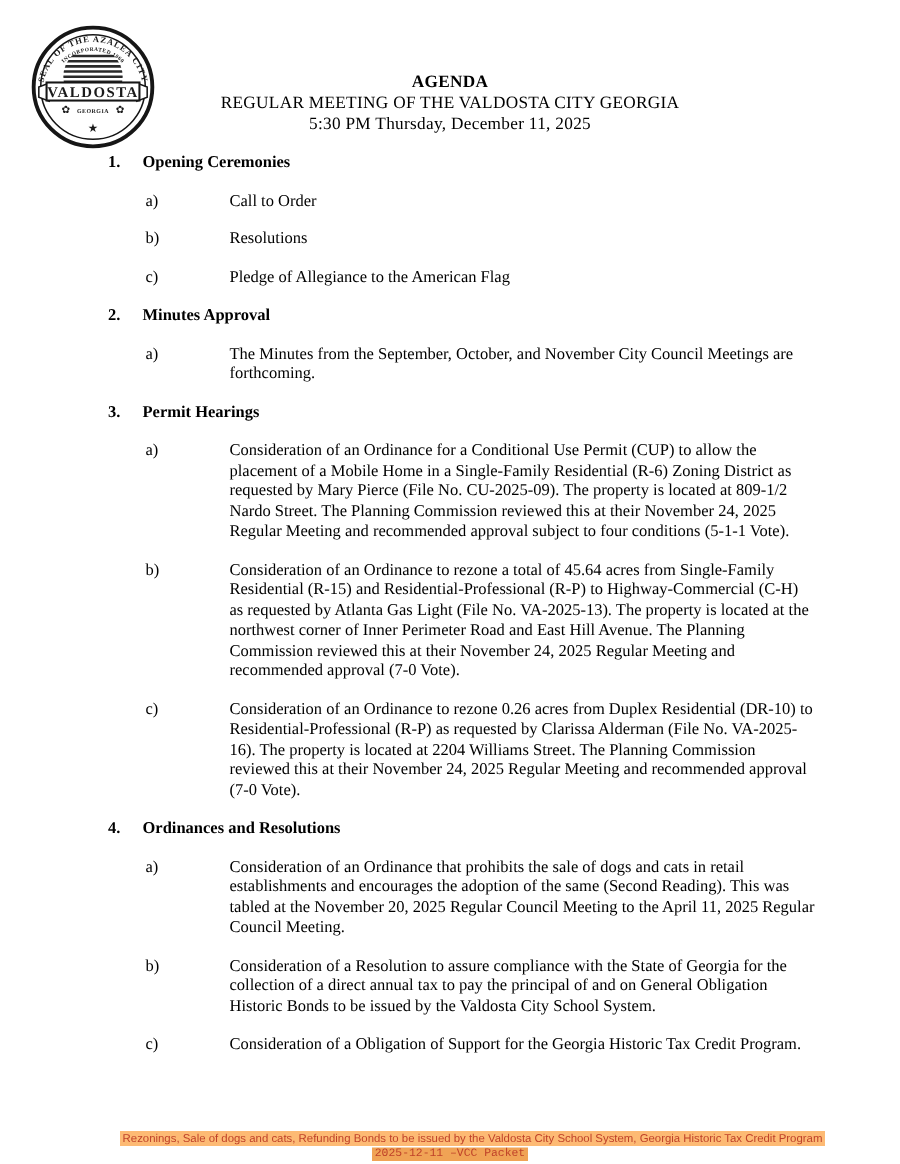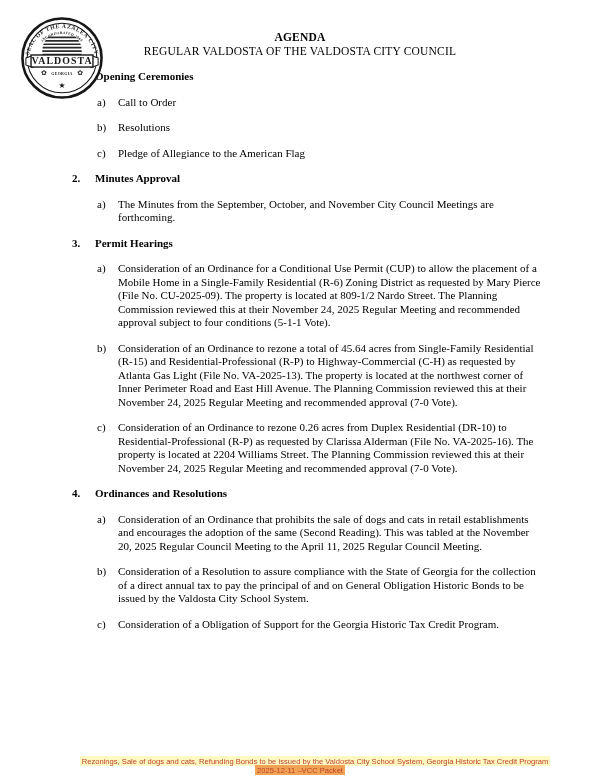--- a/index.html
+++ b/index.html
@@ -3,30 +3,30 @@
 <meta charset="utf-8">
 <style>
   * { margin:0; padding:0; box-sizing:border-box; }
   html,body { width:600px; height:776px; background:#ffffff; }
   body { font-family:"Liberation Serif", serif; color:#000; position:relative; overflow:hidden; }
   .page { position:relative; width:600px; height:776px; background:#fff; }
 
   
   .seal { position:absolute; left:19px; top:13px; width:86px; height:90px; }
   .header { padding-top:30px; text-align:center; font-size:11.5px; line-height:14px; letter-spacing:0.2px; }
-  .header .title { font-weight:bold; }
+  .header .title { font-weight:bold;margin-top:18px; }
 
   
   .content { margin:10px 56px 0 72px; font-size:11px; line-height:13.5px; }
   .section { margin-top:12px; }
   .sec-head { display:flex; font-weight:bold; }
   .sec-num { width:23px; flex-shrink:0; }
   .item { display:flex; margin-top:12px; padding-left:25px; }
   .item-letter { width:21px; flex-shrink:0; }
-  .item-text { flex:1; }
+  .item-text { flex:1;margin-left:35px; }
 
   
   .footer { position:absolute; left:0; bottom:1px; width:600px; text-align:center;
             font-family:"Liberation Sans", sans-serif; font-size:7.6px; line-height:9.5px; }
   .hl { display:inline; padding:0.5px 2px; }
 
   
   .seal text, .seal textPath { font-family:"Liberation Serif", serif; fill:#1a1a1a; }
 </style>
 </head>
@@ -65,21 +65,22 @@
       <text x="50" y="57.5" text-anchor="middle" font-size="11.5" font-weight="bold" letter-spacing="1.2">VALDOSTA</text>
       <text x="29" y="70" text-anchor="middle" font-size="8">✿</text>
       <text x="71" y="70" text-anchor="middle" font-size="8">✿</text>
       <text x="50" y="70" text-anchor="middle" font-size="4.6" font-weight="bold" letter-spacing="0.4">GEORGIA</text>
       <text x="50" y="85" text-anchor="middle" font-size="9">★</text>
     </svg>
   </div>
 
   <div class="header">
     <div class="title">AGENDA</div>
-    <div>REGULAR VALDOSTA OF THE VALDOSTA CITY COUNCIL</div>
+    <div>REGULAR MEETING OF THE VALDOSTA CITY GEORGIA</div>
+    <div>5:30 PM Thursday, December 11, 2025</div>
   </div>
 
   <div class="content">
 
     <div class="section">
       <div class="sec-head">
         <span class="sec-num">1.</span>
         <span>Opening Ceremonies</span>
       </div>
       <div class="item">
@@ -142,20 +143,20 @@
       <div class="item">
         <span class="item-letter">c)</span>
         <span class="item-text">Consideration of a Obligation of Support for the Georgia Historic Tax Credit Program.</span>
       </div>
     </div>
 
   </div>
 
   <div class="footer">
     <div>
-      <span class="hl" style="background-color: #fef9c3; color: rgb(191, 65, 41); margin-left: 30px;">Rezonings, Sale of dogs and cats, Refunding Bonds to be issued by the Valdosta City School System, Georgia Historic Tax Credit Program</span>
+      <span class="hl" style="background-color: #fdba74; color: rgb(191, 65, 41); margin-left: 30px;">Rezonings, Sale of dogs and cats, Refunding Bonds to be issued by the Valdosta City School System, Georgia Historic Tax Credit Program</span>
     </div>
     <div>
-      <span class="hl" style="background-color: rgb(240, 163, 85); color: rgb(191, 65, 41);">2025-12-11 –VCC Packet</span>
+      <span class="hl" style="background-color: rgb(240, 163, 85); color: rgb(191, 65, 41); font-family: Liberation Mono, monospace;">2025-12-11 –VCC Packet</span>
     </div>
   </div>
 
 </div>
 
 </body></html>

